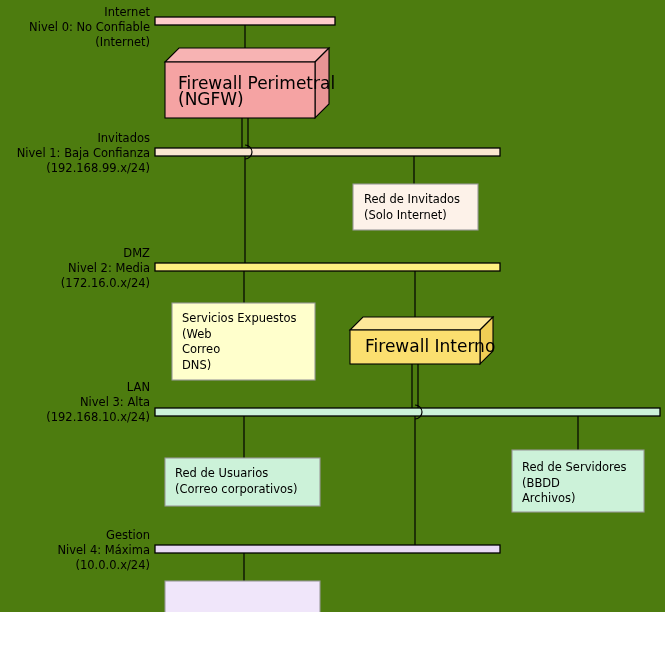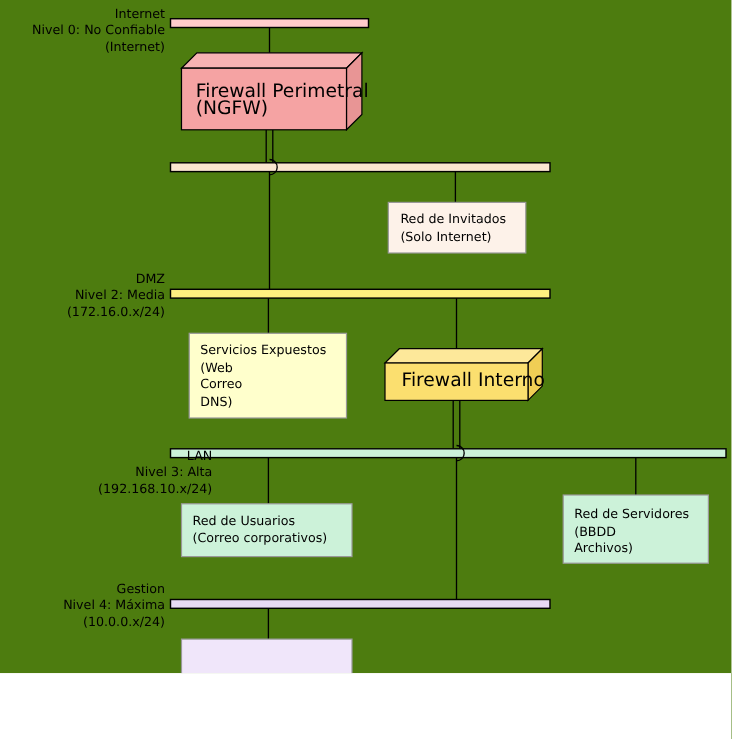--- a/index.html
+++ b/index.html
@@ -81,24 +81,25 @@
       <polygon points="165,62 179,48 329,48 315,62" fill="#f7b3b3" stroke="#000000" stroke-width="1.1"></polygon>
       <polygon points="315,62 329,48 329,104 315,118" fill="#e89595" stroke="#000000" stroke-width="1.1"></polygon>
       <rect x="165" y="62" width="150" height="56" fill="#f5a3a3" stroke="#000000" stroke-width="1.1"></rect>
       <polygon points="350,330 363,317 493,317 480,330" fill="#fde89a" stroke="#000000" stroke-width="1.1"></polygon>
       <polygon points="480,330 493,317 493,351 480,364" fill="#f0ce55" stroke="#000000" stroke-width="1.1"></polygon>
       <rect x="350" y="330" width="130" height="34" fill="#fbdf6f" stroke="#000000" stroke-width="1.1"></rect>
     </svg>
 
   <div class="zone-label" style="left:0px; top:5px; width:150px;"><span>Internet</span><br><span>Nivel 0: No Confiable</span><br><span>(Internet)</span></div>
 
+  <div class="zone-label" style="left:0px; top:131px; width:150px;"><span>Invitados</span><br><span>Nivel 1: Baja Confianza</span><br><span>(192.168.99.x/24)</span></div>
 
   <div class="zone-label" style="left:0px; top:246px; width:150px;"><span>DMZ</span><br><span>Nivel 2: Media</span><br><span>(172.16.0.x/24)</span></div>
 
-  <div class="zone-label" style="left:0px; top:407px; width:150px;padding-left:43px;"><span>LAN</span><br><span>Nivel 3: Alta</span><br><span>(192.168.10.x/24)</span></div>
+  <div class="zone-label" style="left:0px; top:380px; width:150px;"><span>LAN</span><br><span>Nivel 3: Alta</span><br><span>(192.168.10.x/24)</span></div>
 
   <div class="zone-label" style="left:0px; top:528px; width:150px;"><span>Gestion</span><br><span>Nivel 4: Máxima</span><br><span>(10.0.0.x/24)</span></div>
 
   <div class="fw-label" style="left:178px; top:76px;"><span>Firewall Perimetral</span><br><span>(NGFW)</span></div>
 
   <div class="fw-label" style="left:365px; top:339px;"><span>Firewall Interno</span></div>
 
   <div class="node-label" style="left:364px; top:192px;"><span>Red de Invitados</span><br><span>(Solo Internet)</span></div>
 
   <div class="node-label" style="left:182px; top:311px;"><span>Servicios Expuestos</span><br><span>(Web</span><br><span>Correo</span><br><span>DNS)</span></div>

